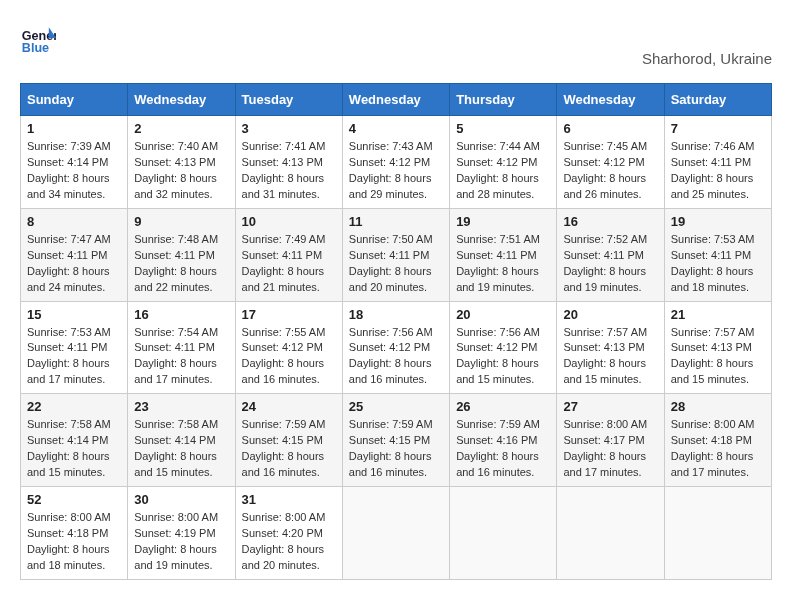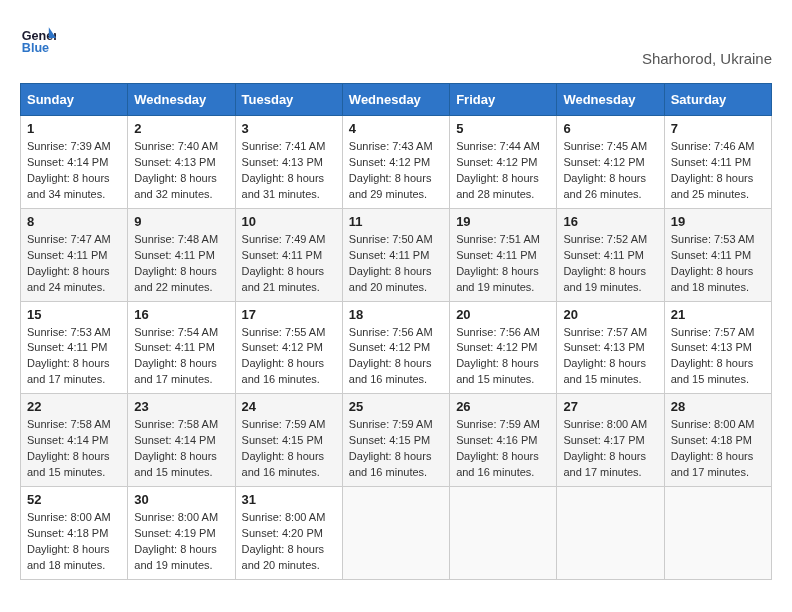--- a/index.html
+++ b/index.html
@@ -99,21 +99,21 @@
   </div>
 </div>
 
 <table class="calendar">
   <thead>
     <tr>
     <th>Sunday</th>
         <th>Wednesday</th>
         <th>Tuesday</th>
         <th>Wednesday</th>
-        <th>Friday</th>
+        <th>Thursday</th>
         <th>Wednesday</th>
         <th>Saturday</th>
       </tr>
   </thead>
   <tbody id="calendar-body">
   <tr>
         <td>
         <span class="day-num">1</span>
         <span class="day-info">Sunrise: 7:39 AM<br>Sunset: 4:14 PM<br>Daylight: 8 hours and 34 minutes.</span>
       </td>

